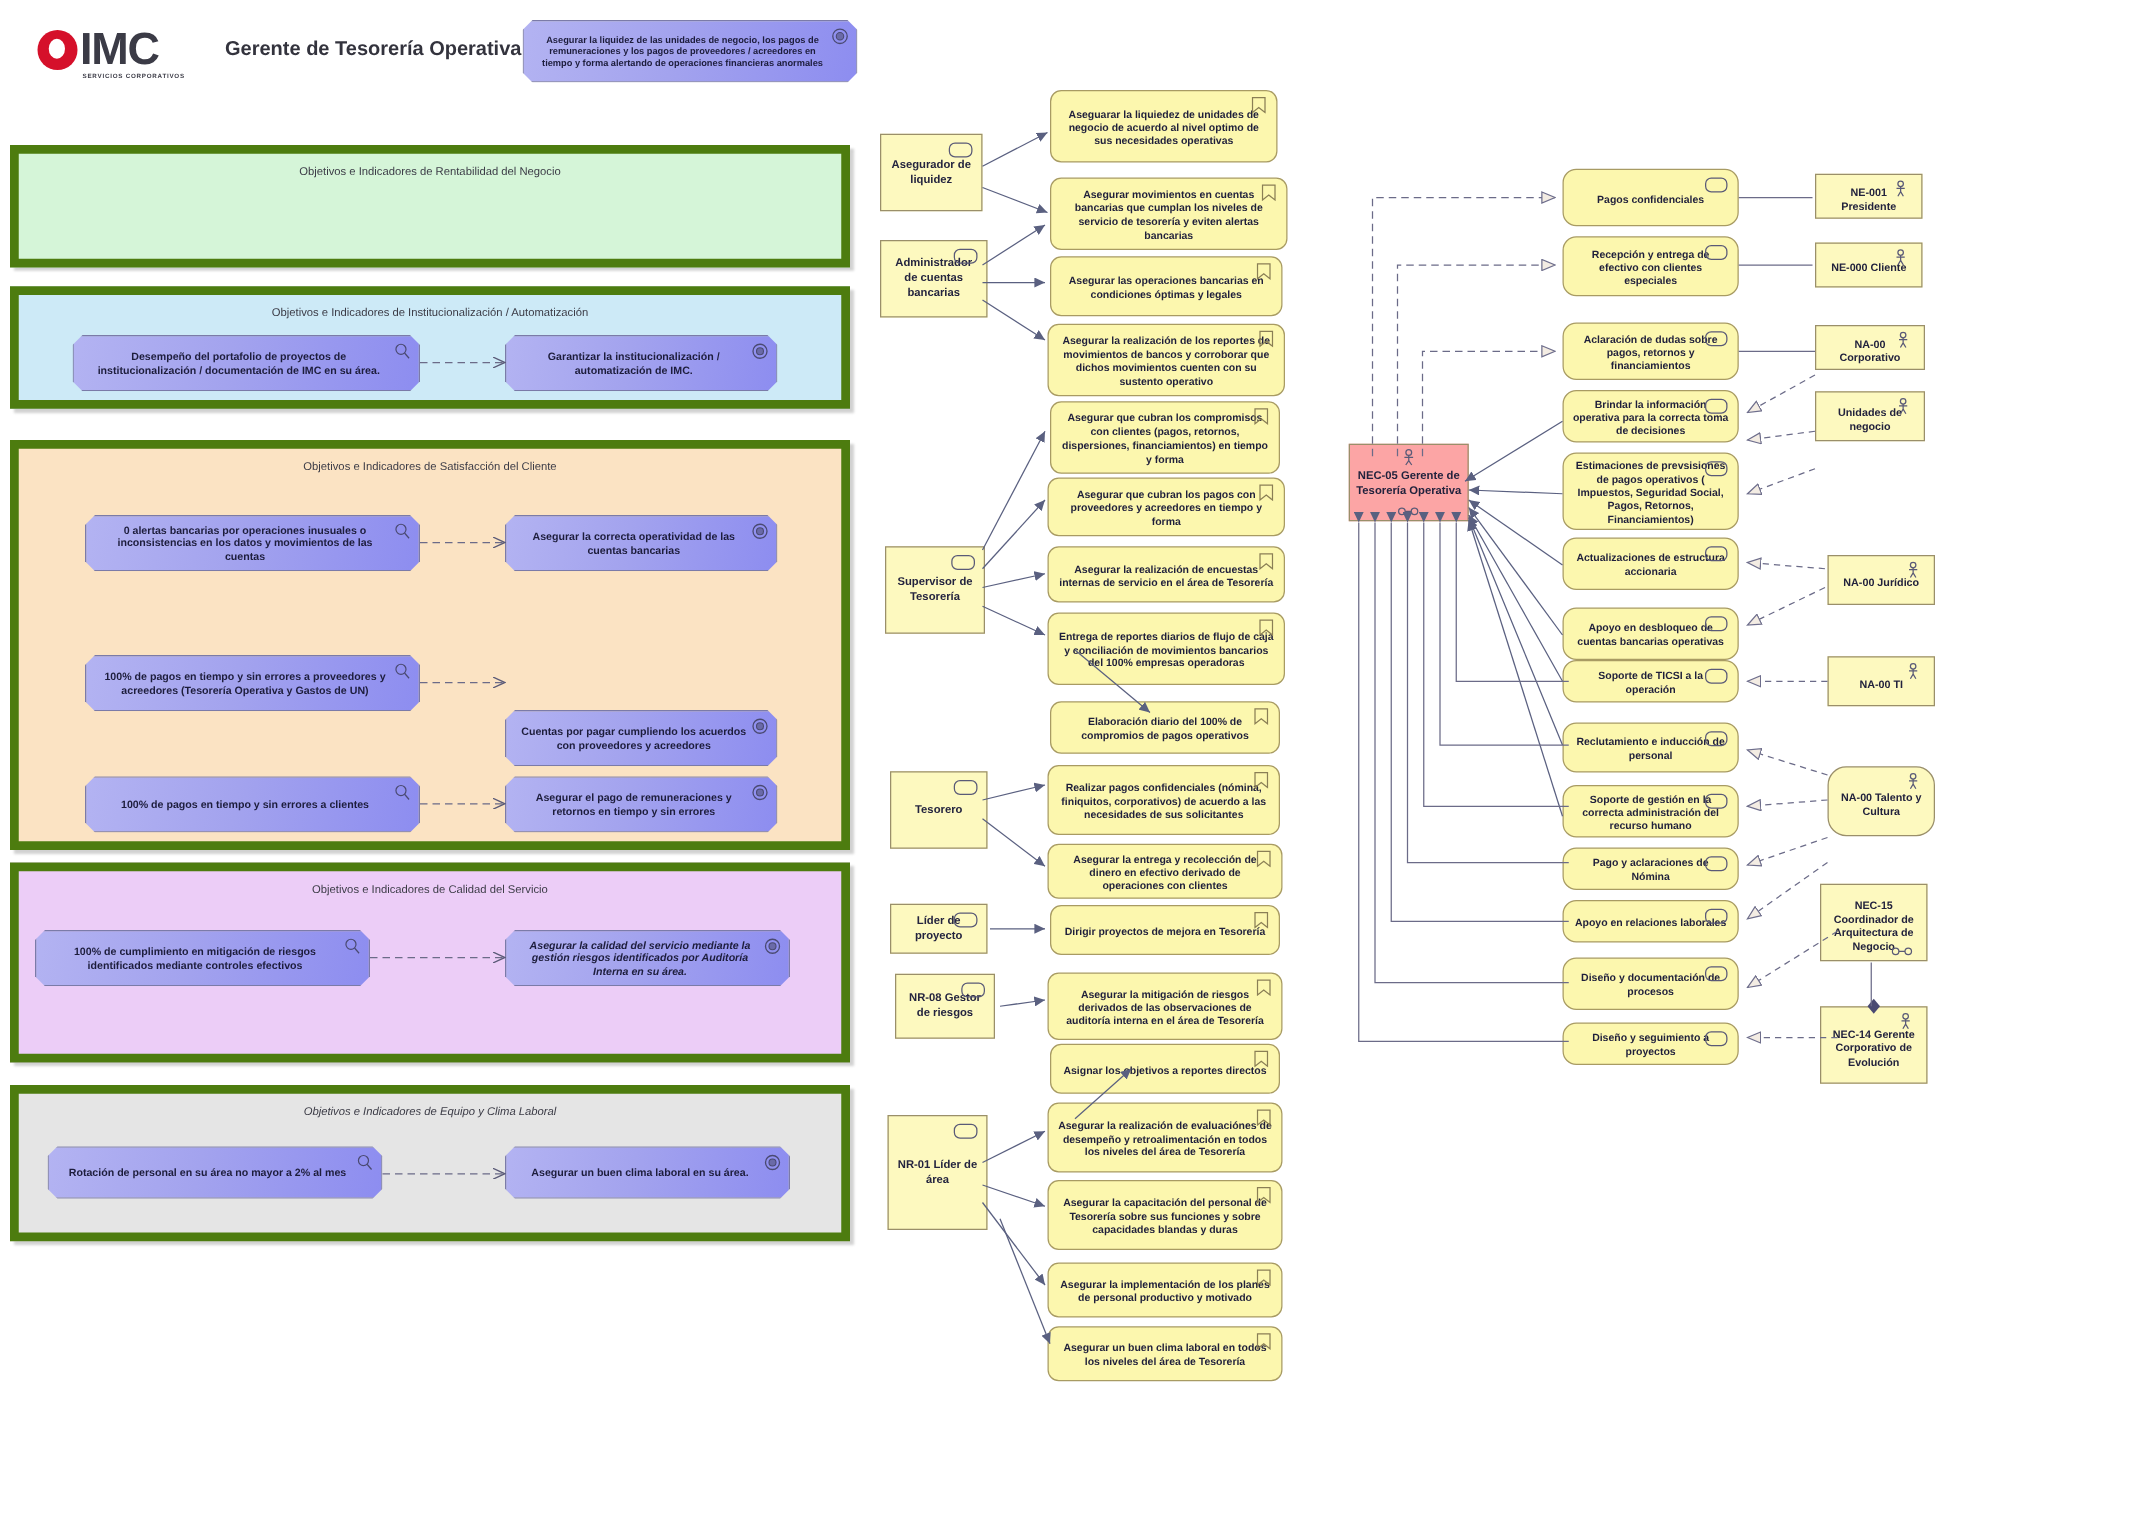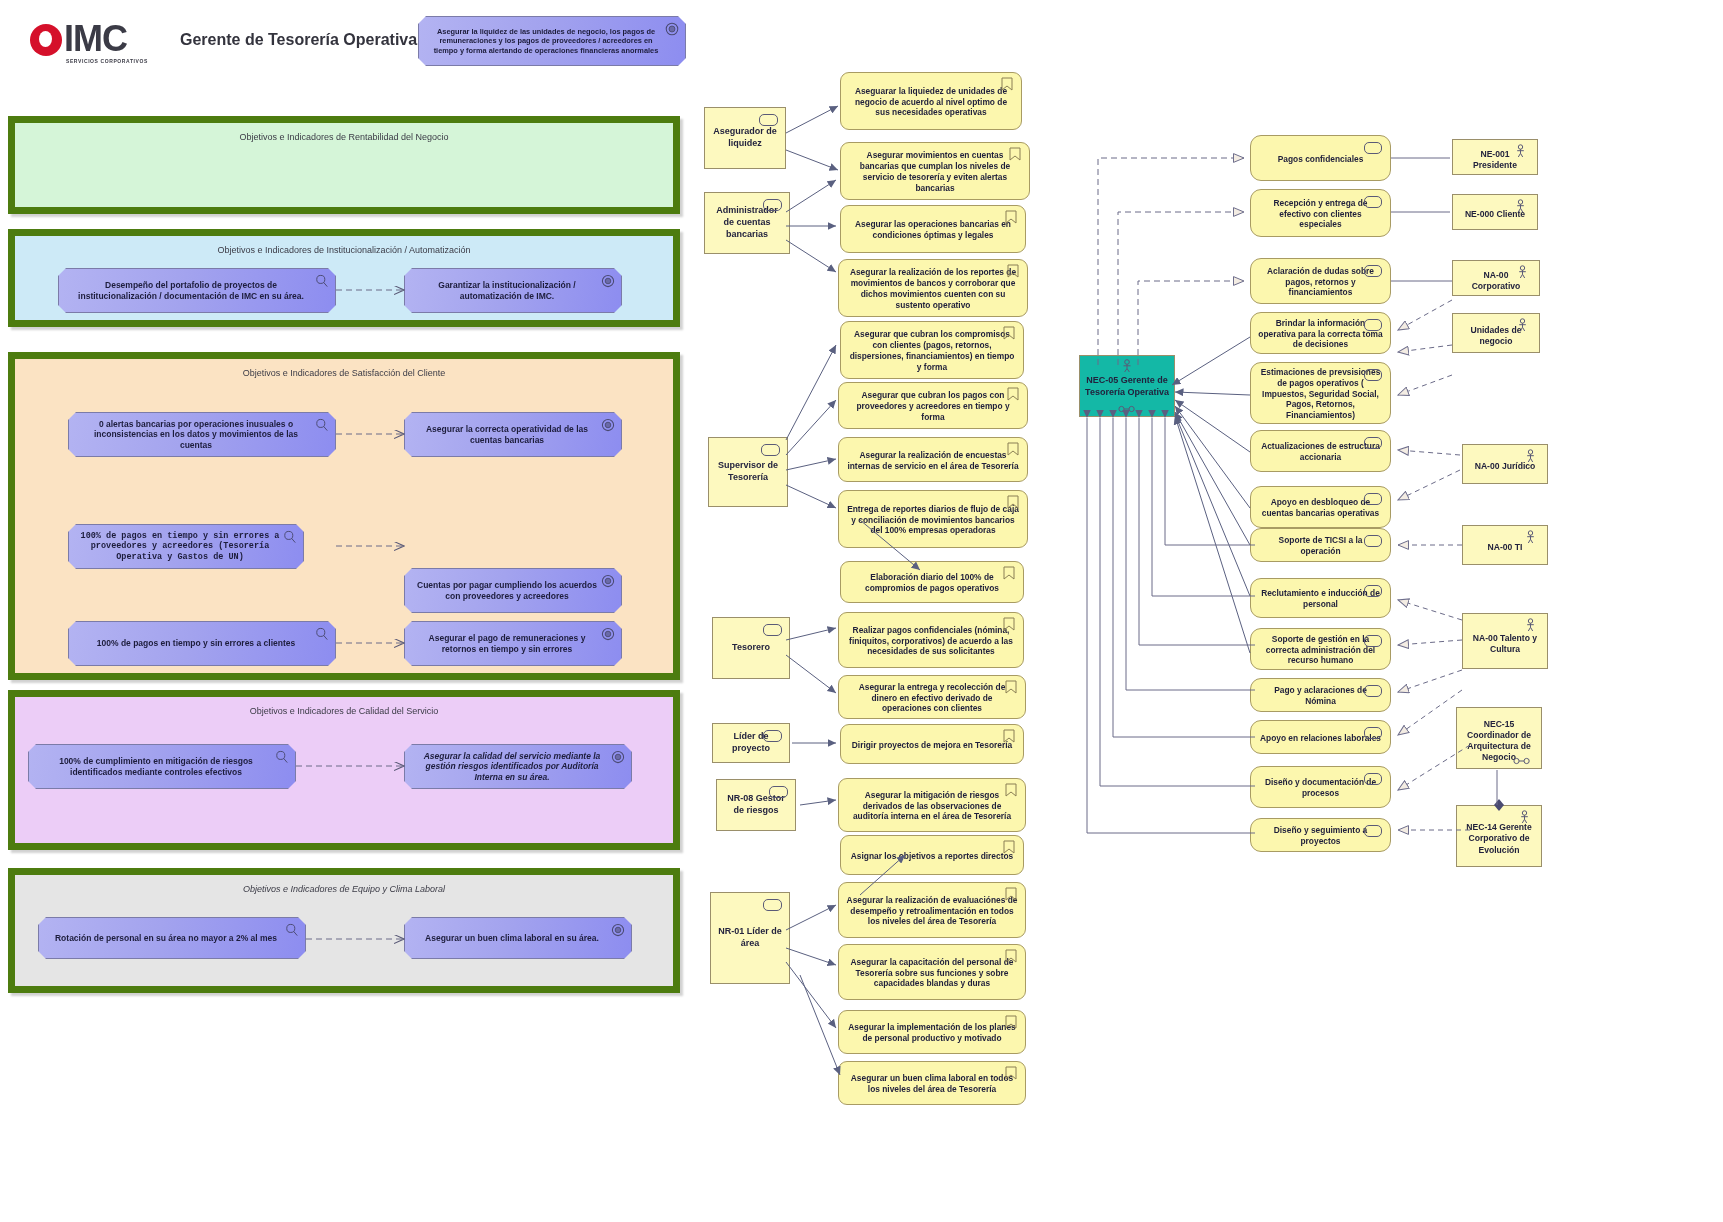--- a/index.html
+++ b/index.html
@@ -59,21 +59,21 @@
         border:1.3px solid #5a5a77;border-radius:5px;}
 
   .roleb{position:absolute;box-sizing:border-box;background:#fdf9bf;
          border:1px solid #9a8f6a;display:flex;align-items:center;
          justify-content:center;text-align:center;font-size:8.6px;font-weight:bold;
          color:#22223d;line-height:1.3;padding:10px 6px 4px 6px;}
   .roleb .stick{position:absolute;right:10px;top:4px;width:13px;height:14px;}
   .roleb .ifc{position:absolute;right:10px;bottom:3px;width:18px;height:8px;}
   .roleb .diam{position:absolute;right:12px;top:3px;width:12px;height:14px;}
 
-  .centerbox{position:absolute;box-sizing:border-box;background:#14b8a6;
+  .centerbox{position:absolute;box-sizing:border-box;background:#fca5a5;
          border:1px solid #9a8f6a;display:flex;align-items:center;
          justify-content:center;text-align:center;font-size:9px;font-weight:bold;
          color:#22223d;line-height:1.3;padding:12px 4px 10px 4px;}
 </style>
 </head>
 <body>
 
 <div id="canvas">
 
   <svg class="wires" viewBox="0 0 1723 1222">
@@ -218,21 +218,21 @@
       <line x1="9.9" y1="9.6" x2="14" y2="14.4" stroke="#4a4a72" stroke-width="1.1"></line>
     </svg>
   </div>
   <div class="goal" style="left:404px;top:412px;width:218px;height:45px;">
     <span>Asegurar la correcta operatividad de las cuentas bancarias</span>
     <svg class="badge" viewBox="0 0 16 16">
       <circle cx="8" cy="8" r="6.4" fill="none" stroke="#4a4a72" stroke-width="1.2"></circle>
       <circle cx="8" cy="8" r="3.2" fill="#6a6aa8" stroke="#4a4a72" stroke-width="1"></circle>
     </svg>
   </div>
-  <div class="goal" style="left:68px;top:524px;width:236px;height:45px;font-family:Liberation Mono, monospace;">
+  <div class="goal" style="left:68px;top:524px;width:268px;height:45px;">
     <span>100% de pagos en tiempo y sin errores a proveedores y acreedores (Tesorería Operativa y Gastos de UN)</span>
     <svg class="badge" viewBox="0 0 16 16">
       <circle cx="6.6" cy="6.2" r="4.6" fill="none" stroke="#4a4a72" stroke-width="1.1"></circle>
       <line x1="9.9" y1="9.6" x2="14" y2="14.4" stroke="#4a4a72" stroke-width="1.1"></line>
     </svg>
   </div>
   <div class="goal" style="left:404px;top:524px;width:218px;height:45px;margin-top:44px;">
     <span>Cuentas por pagar cumpliendo los acuerdos con proveedores y acreedores</span>
     <svg class="badge" viewBox="0 0 16 16">
       <circle cx="8" cy="8" r="6.4" fill="none" stroke="#4a4a72" stroke-width="1.2"></circle>
@@ -533,21 +533,21 @@
     </svg>
     <span>NA-00 Jurídico</span>
   </div>
   <div class="roleb" style="left:1462px;top:525px;width:86px;height:40px;">
     <svg class="stick" viewBox="0 0 13 14">
       <circle cx="6.5" cy="3" r="2.2" fill="none" stroke="#5a5a77" stroke-width="1"></circle>
       <path d="M6.5 5.2 V9.3 M3.2 6.7 H9.8 M6.5 9.3 L4.3 13 M6.5 9.3 L8.7 13" fill="none" stroke="#5a5a77" stroke-width="1"></path>
     </svg>
     <span>NA-00 TI</span>
   </div>
-  <div class="roleb" style="left:1462px;top:613px;width:86px;height:56px;">
+  <div class="roleb" style="left:1462px;top:613px;width:86px;height:56px;border-radius:15px;">
     <svg class="stick" viewBox="0 0 13 14">
       <circle cx="6.5" cy="3" r="2.2" fill="none" stroke="#5a5a77" stroke-width="1"></circle>
       <path d="M6.5 5.2 V9.3 M3.2 6.7 H9.8 M6.5 9.3 L4.3 13 M6.5 9.3 L8.7 13" fill="none" stroke="#5a5a77" stroke-width="1"></path>
     </svg>
     <span>NA-00 Talento y Cultura</span>
   </div>
   <div class="roleb" style="left:1456px;top:707px;width:86px;height:62px;">
     <svg class="ifc" viewBox="0 0 18 8">
       <circle cx="3.5" cy="4" r="2.6" fill="none" stroke="#5a5a77" stroke-width="1"></circle>
       <line x1="6.1" y1="4" x2="11" y2="4" stroke="#5a5a77" stroke-width="1"></line>

